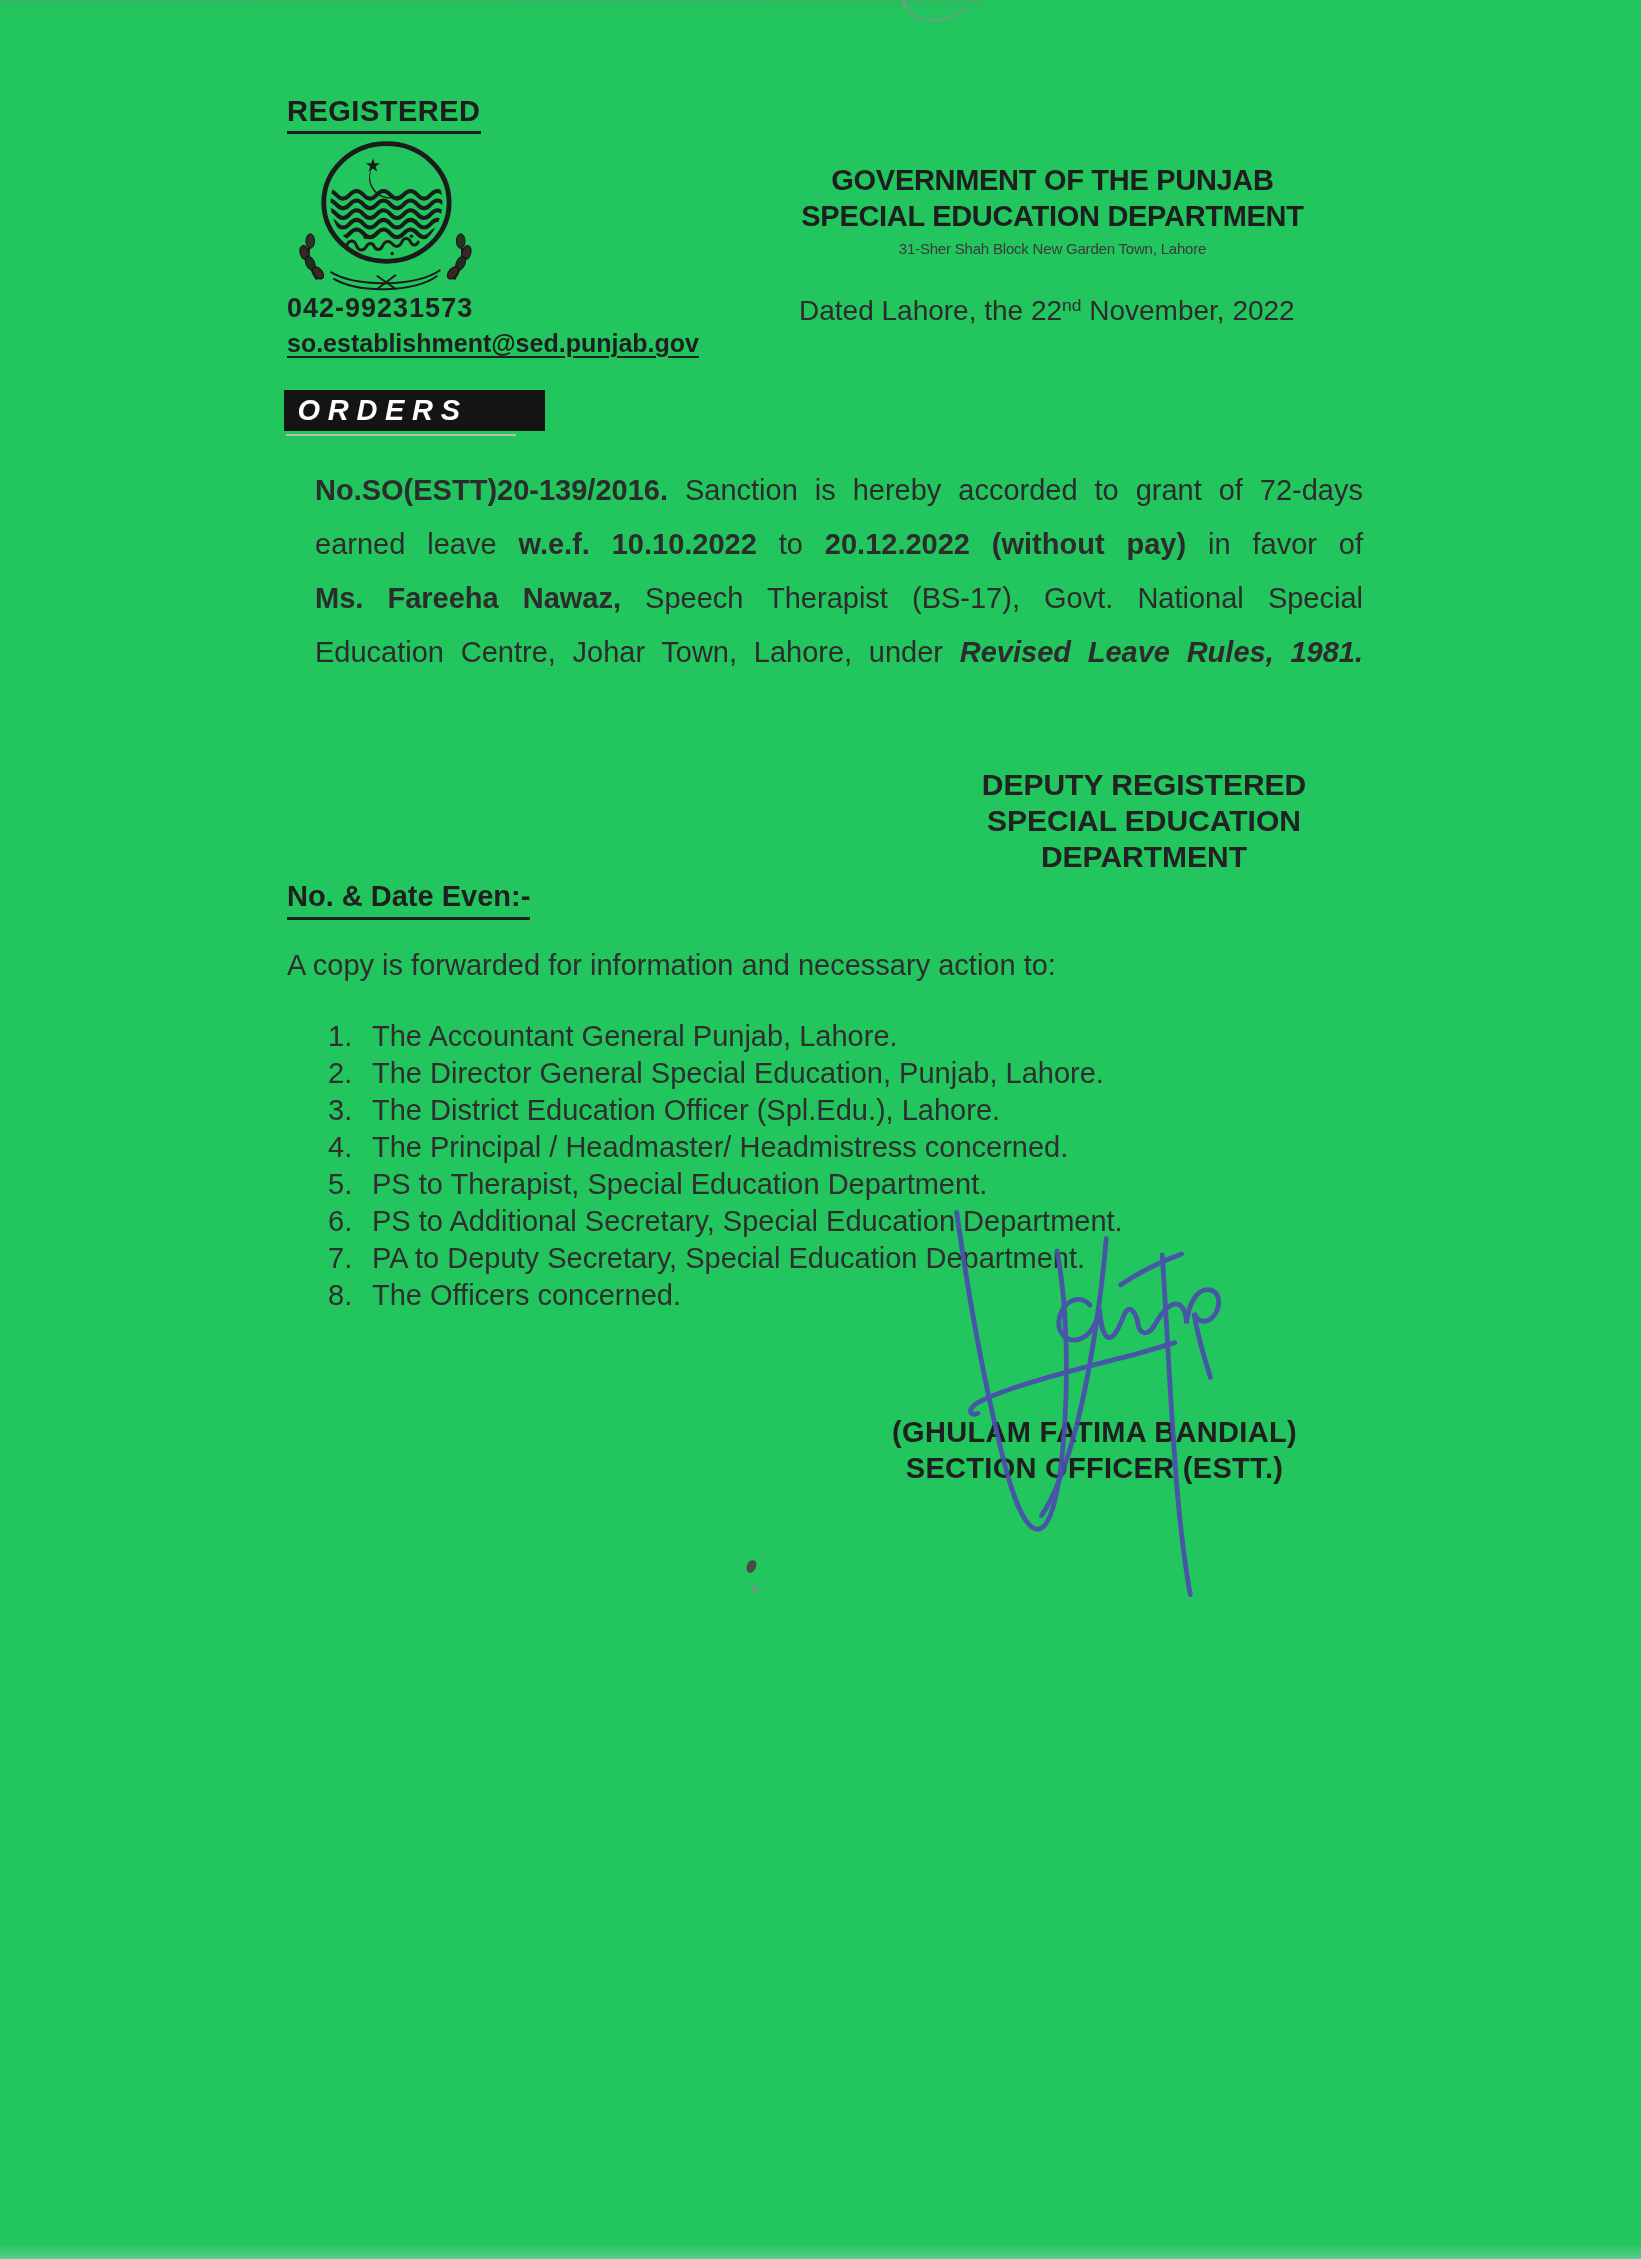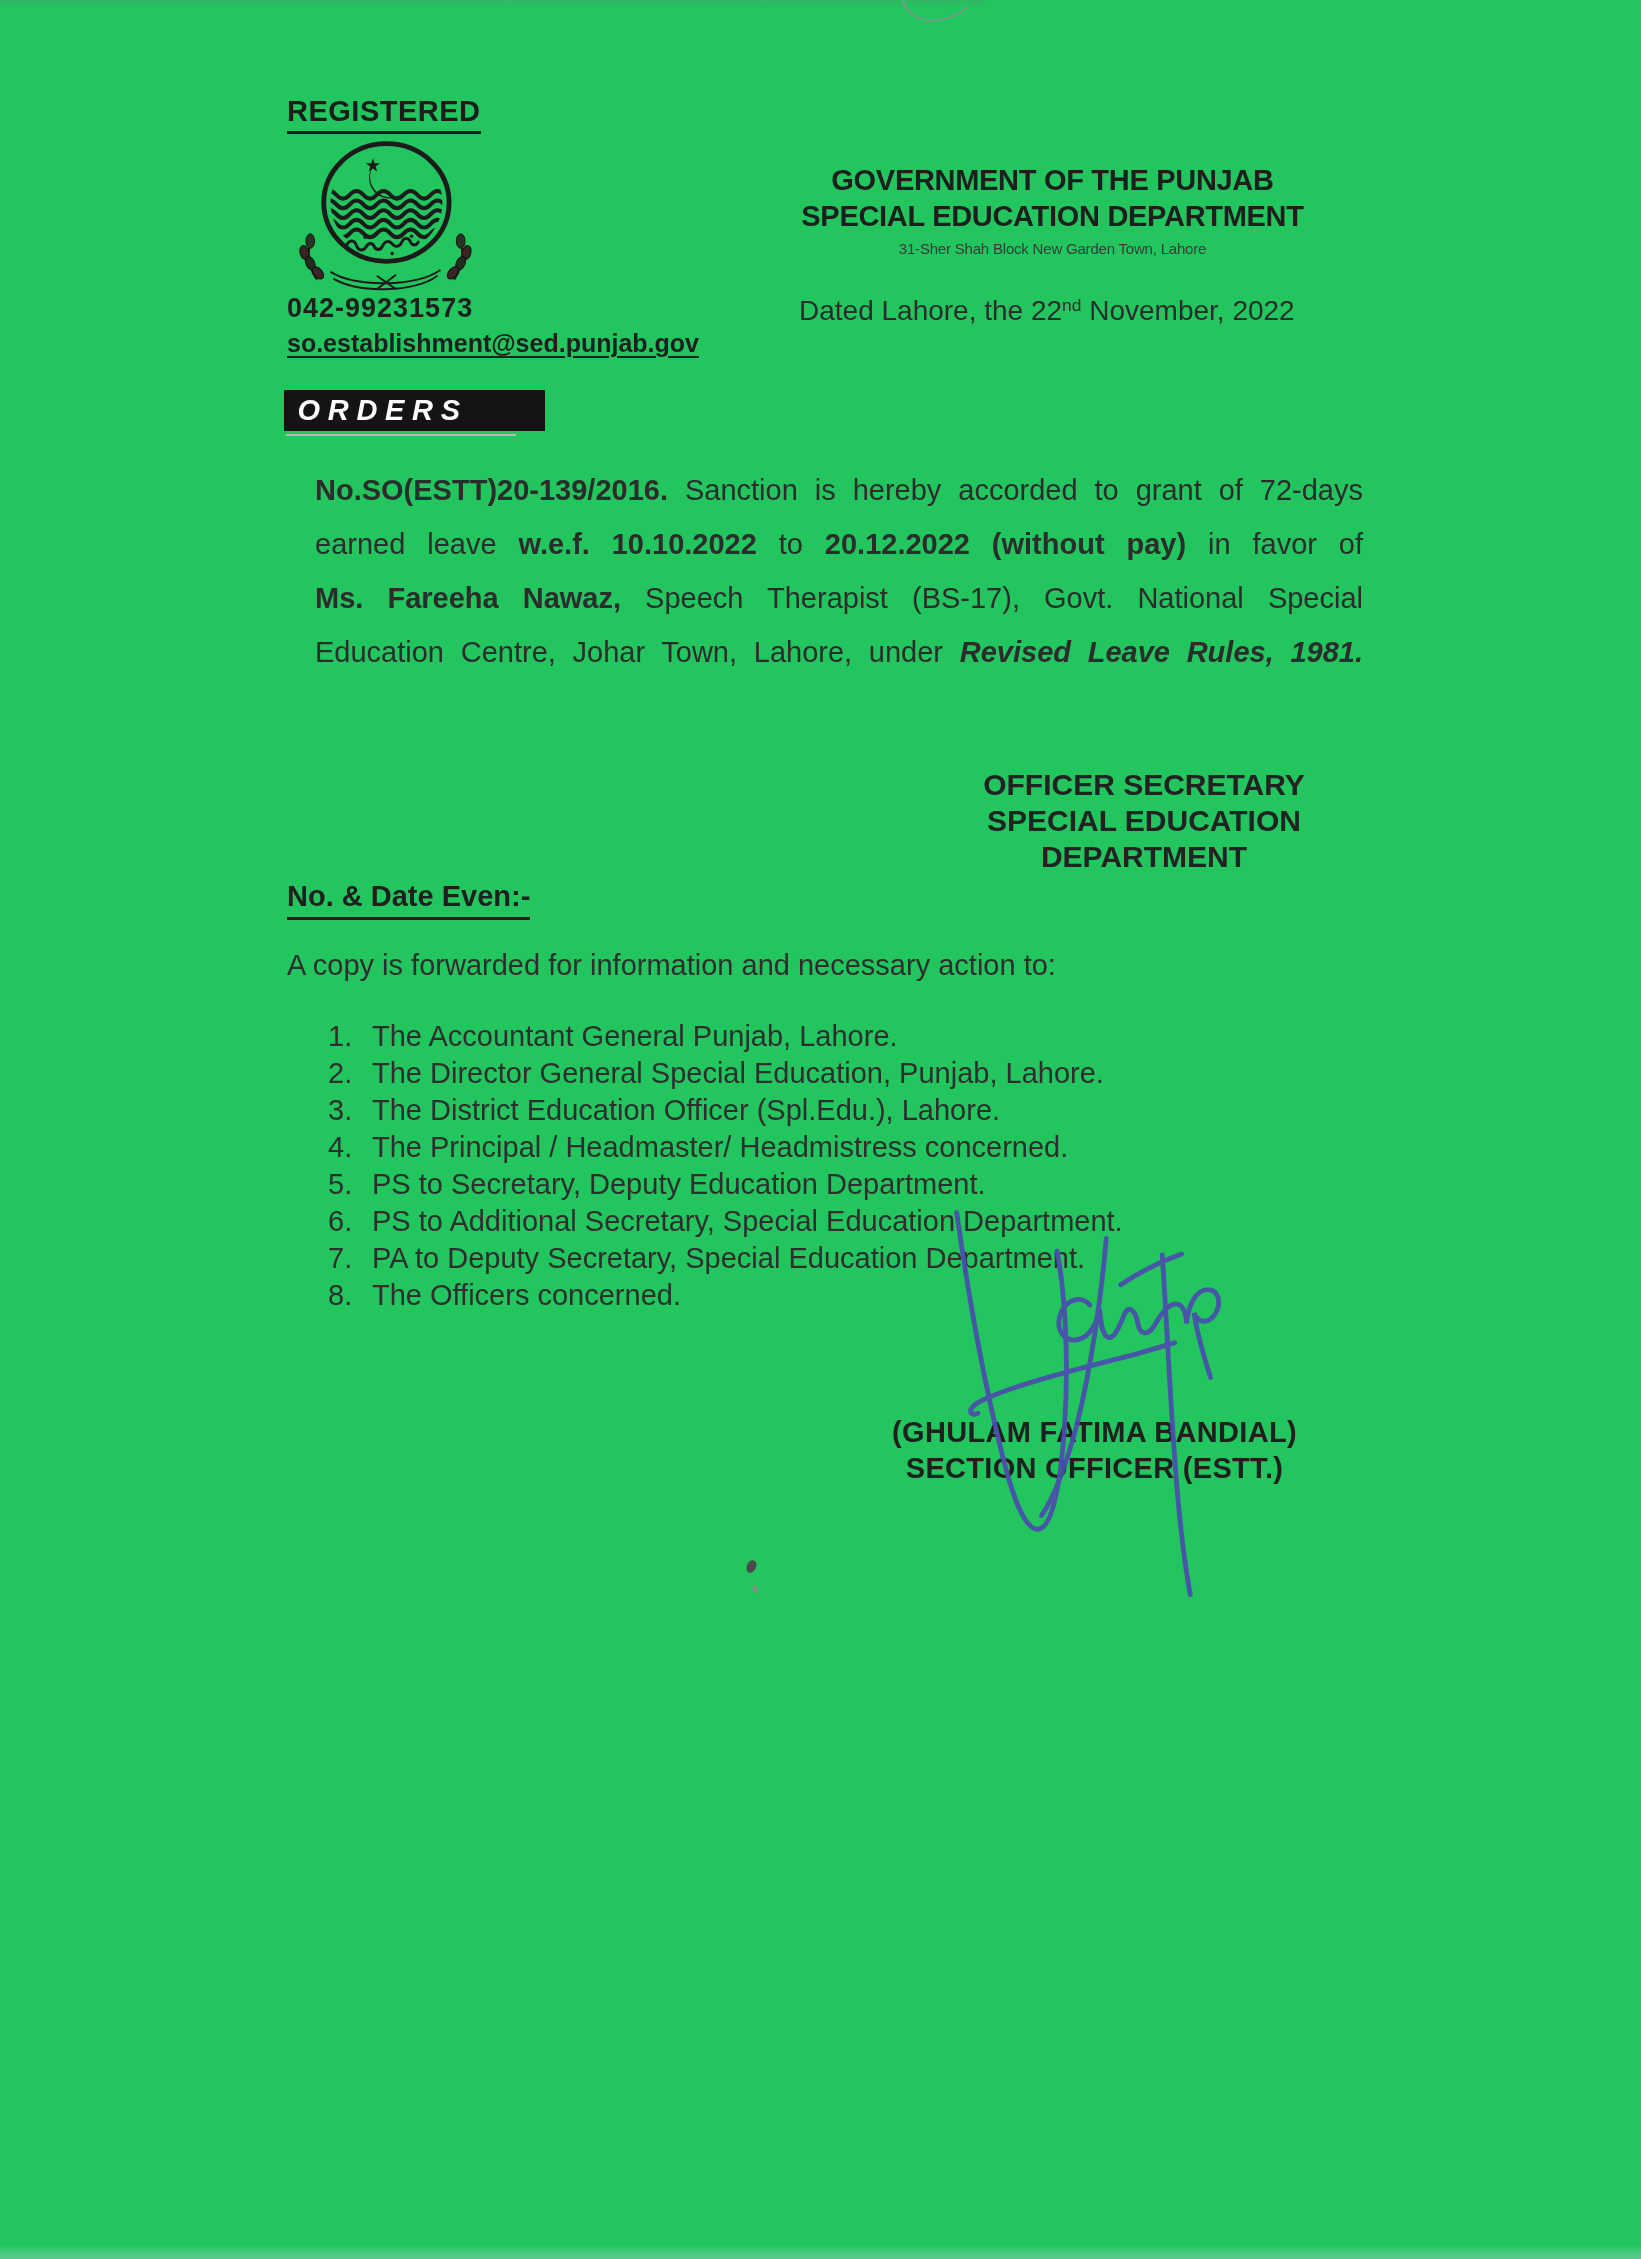--- a/index.html
+++ b/index.html
@@ -155,21 +155,21 @@
   <div class="abs orders-shadow"></div>
 
   <div class="abs body-par">
     <div class="ln"><span class="b">No.SO(ESTT)20-139/2016.</span><span> Sanction is hereby accorded to grant of 72-days</span></div>
     <div class="ln"><span>earned leave </span><span class="b">w.e.f. 10.10.2022</span><span> to </span><span class="b">20.12.2022 (without pay)</span><span> in favor of</span></div>
     <div class="ln"><span class="b">Ms. Fareeha Nawaz,</span><span> Speech Therapist (BS-17), Govt. National Special</span></div>
     <div class="ln"><span>Education Centre, Johar Town, Lahore, under </span><span class="bi">Revised Leave Rules, 1981.</span></div>
   </div>
 
   <div class="abs deputy">
-    <div>OFFICER SECRETARY</div>
+    <div>DEPUTY REGISTERED</div>
     <div>SPECIAL EDUCATION</div>
     <div>DEPARTMENT</div>
   </div>
 
   <div class="abs even">No. &amp; Date Even:-</div>
 
   <div class="abs forward">A copy is forwarded for information and necessary action to:</div>
 
   <div class="abs cclist">
     <div class="row">
@@ -183,21 +183,21 @@
     <div class="row">
         <span class="no">3.</span>
         <span>The District Education Officer (Spl.Edu.), Lahore.</span>
       </div>
     <div class="row">
         <span class="no">4.</span>
         <span>The Principal / Headmaster/ Headmistress concerned.</span>
       </div>
     <div class="row">
         <span class="no">5.</span>
-        <span>PS to Secretary, Deputy Education Department.</span>
+        <span>PS to Therapist, Special Education Department.</span>
       </div>
     <div class="row">
         <span class="no">6.</span>
         <span>PS to Additional Secretary, Special Education Department.</span>
       </div>
     <div class="row">
         <span class="no">7.</span>
         <span>PA to Deputy Secretary, Special Education Department.</span>
       </div>
     <div class="row">

